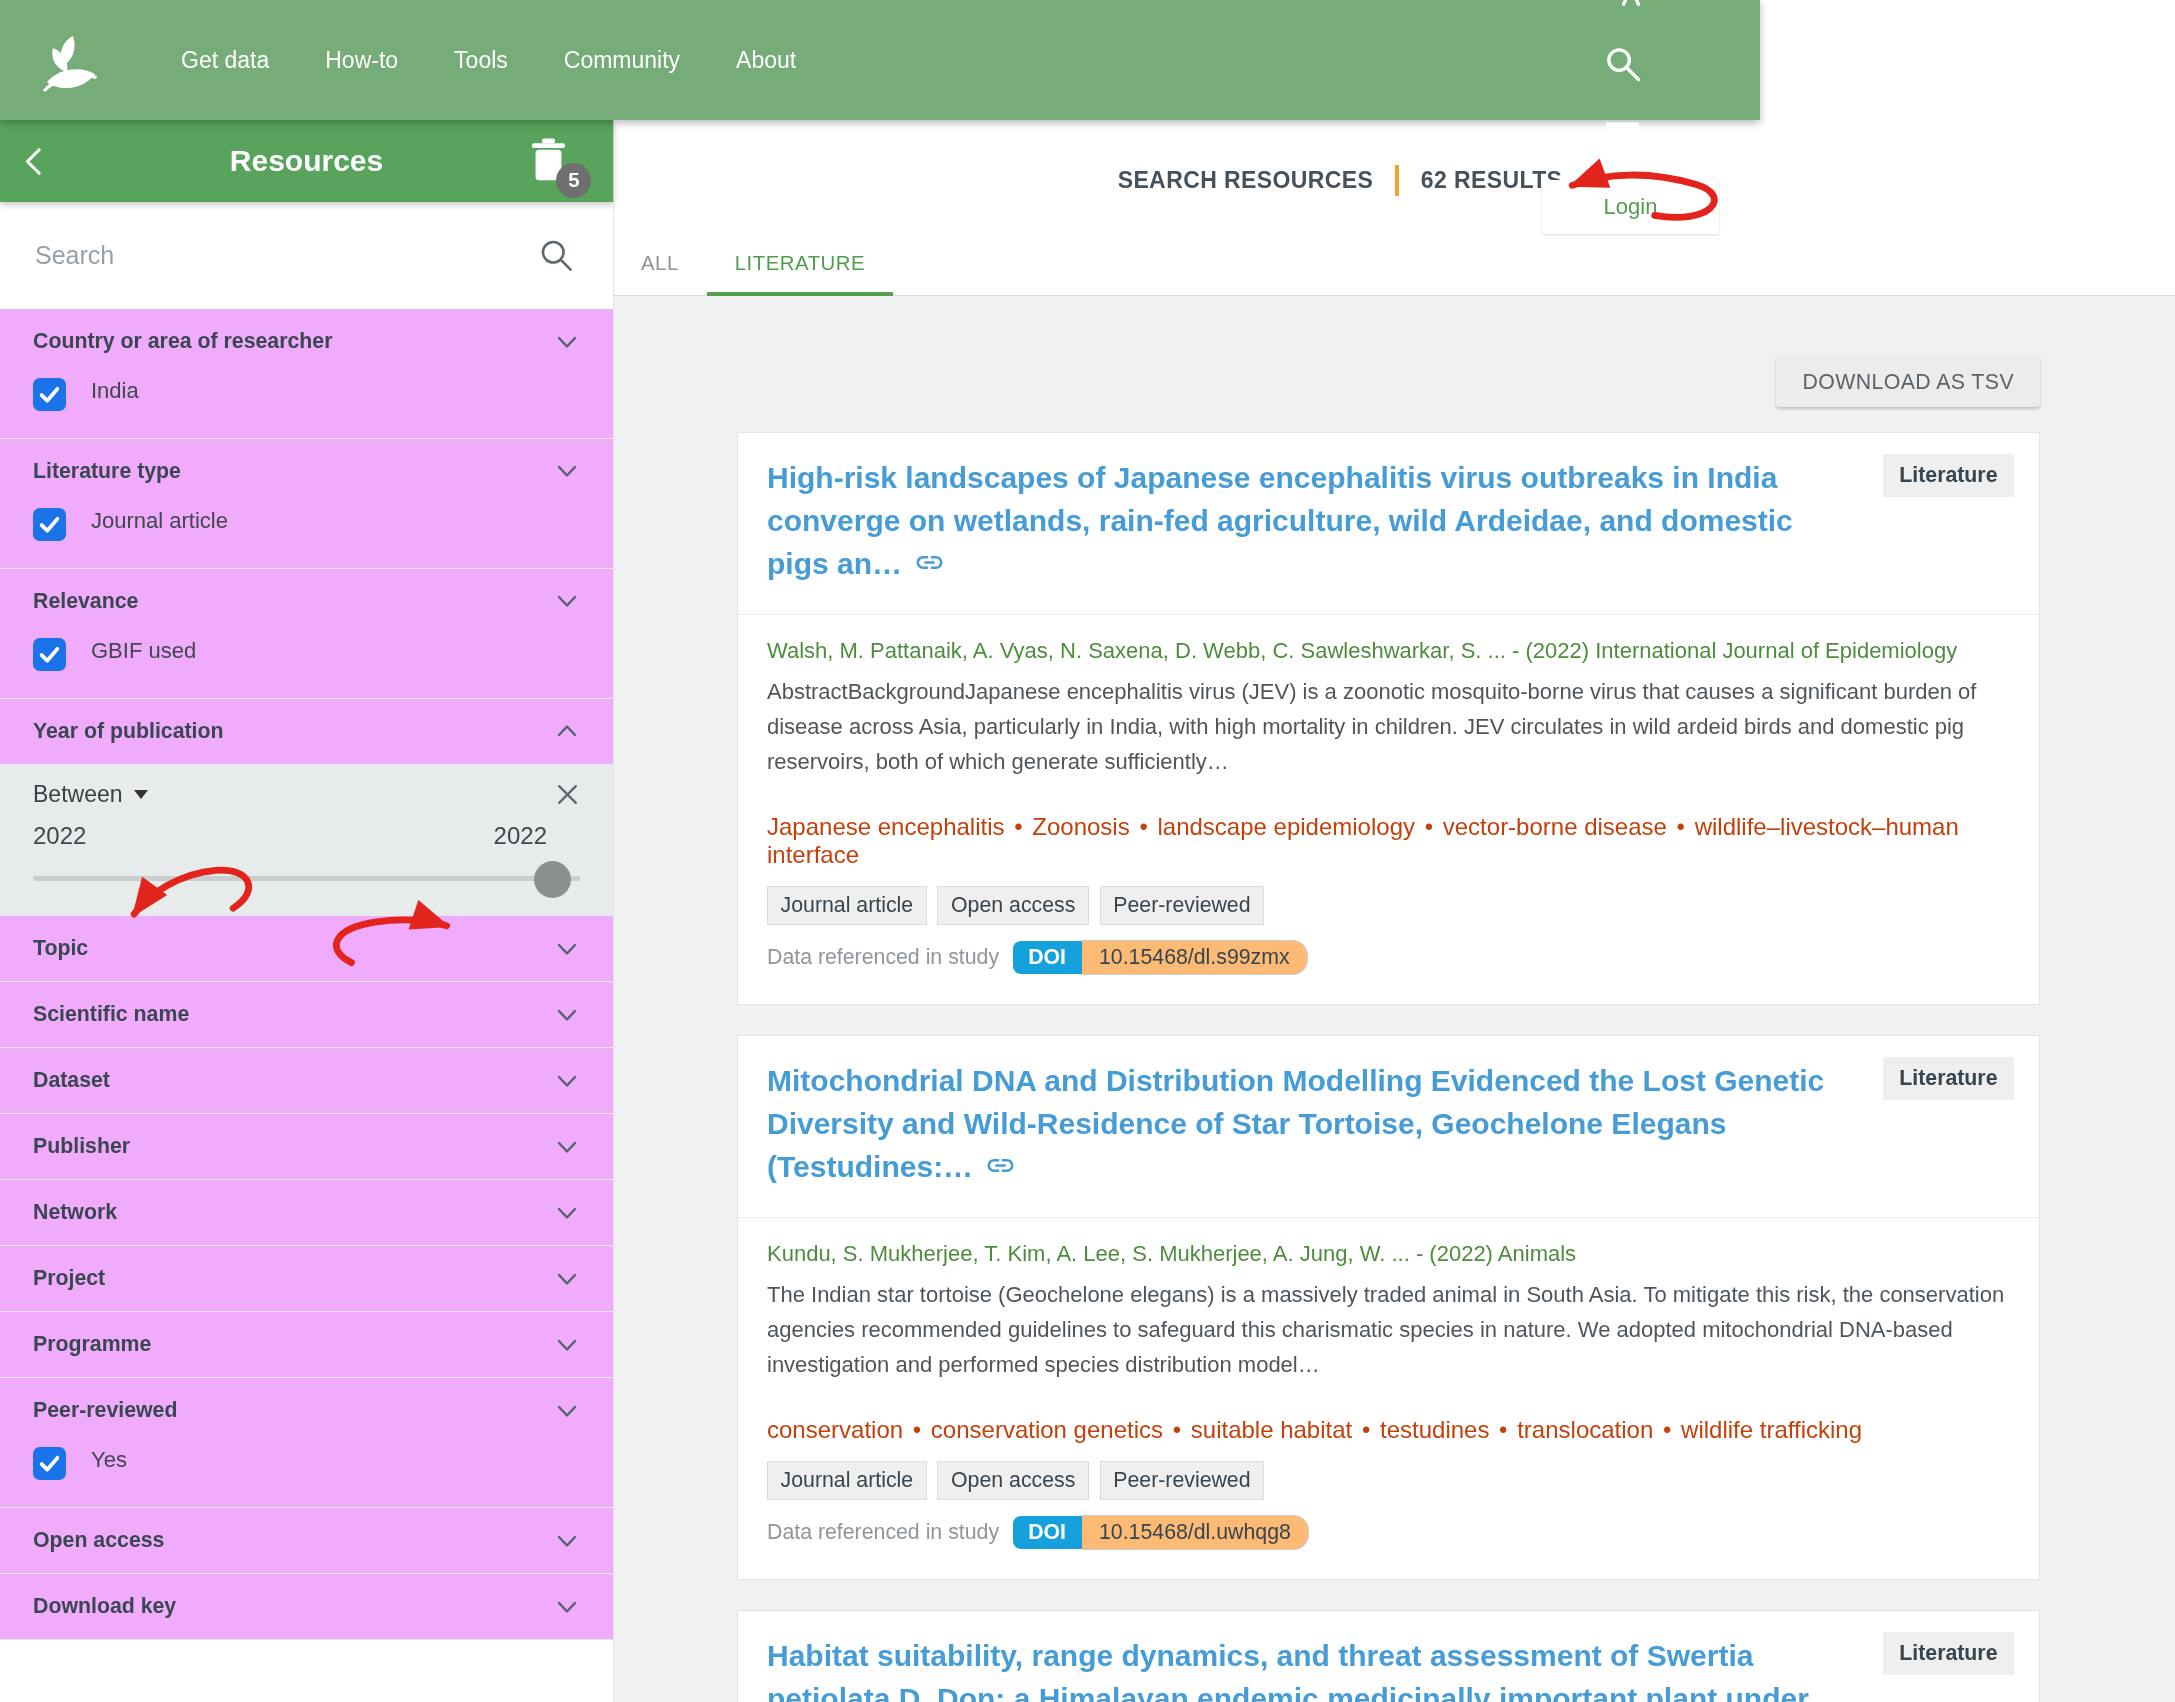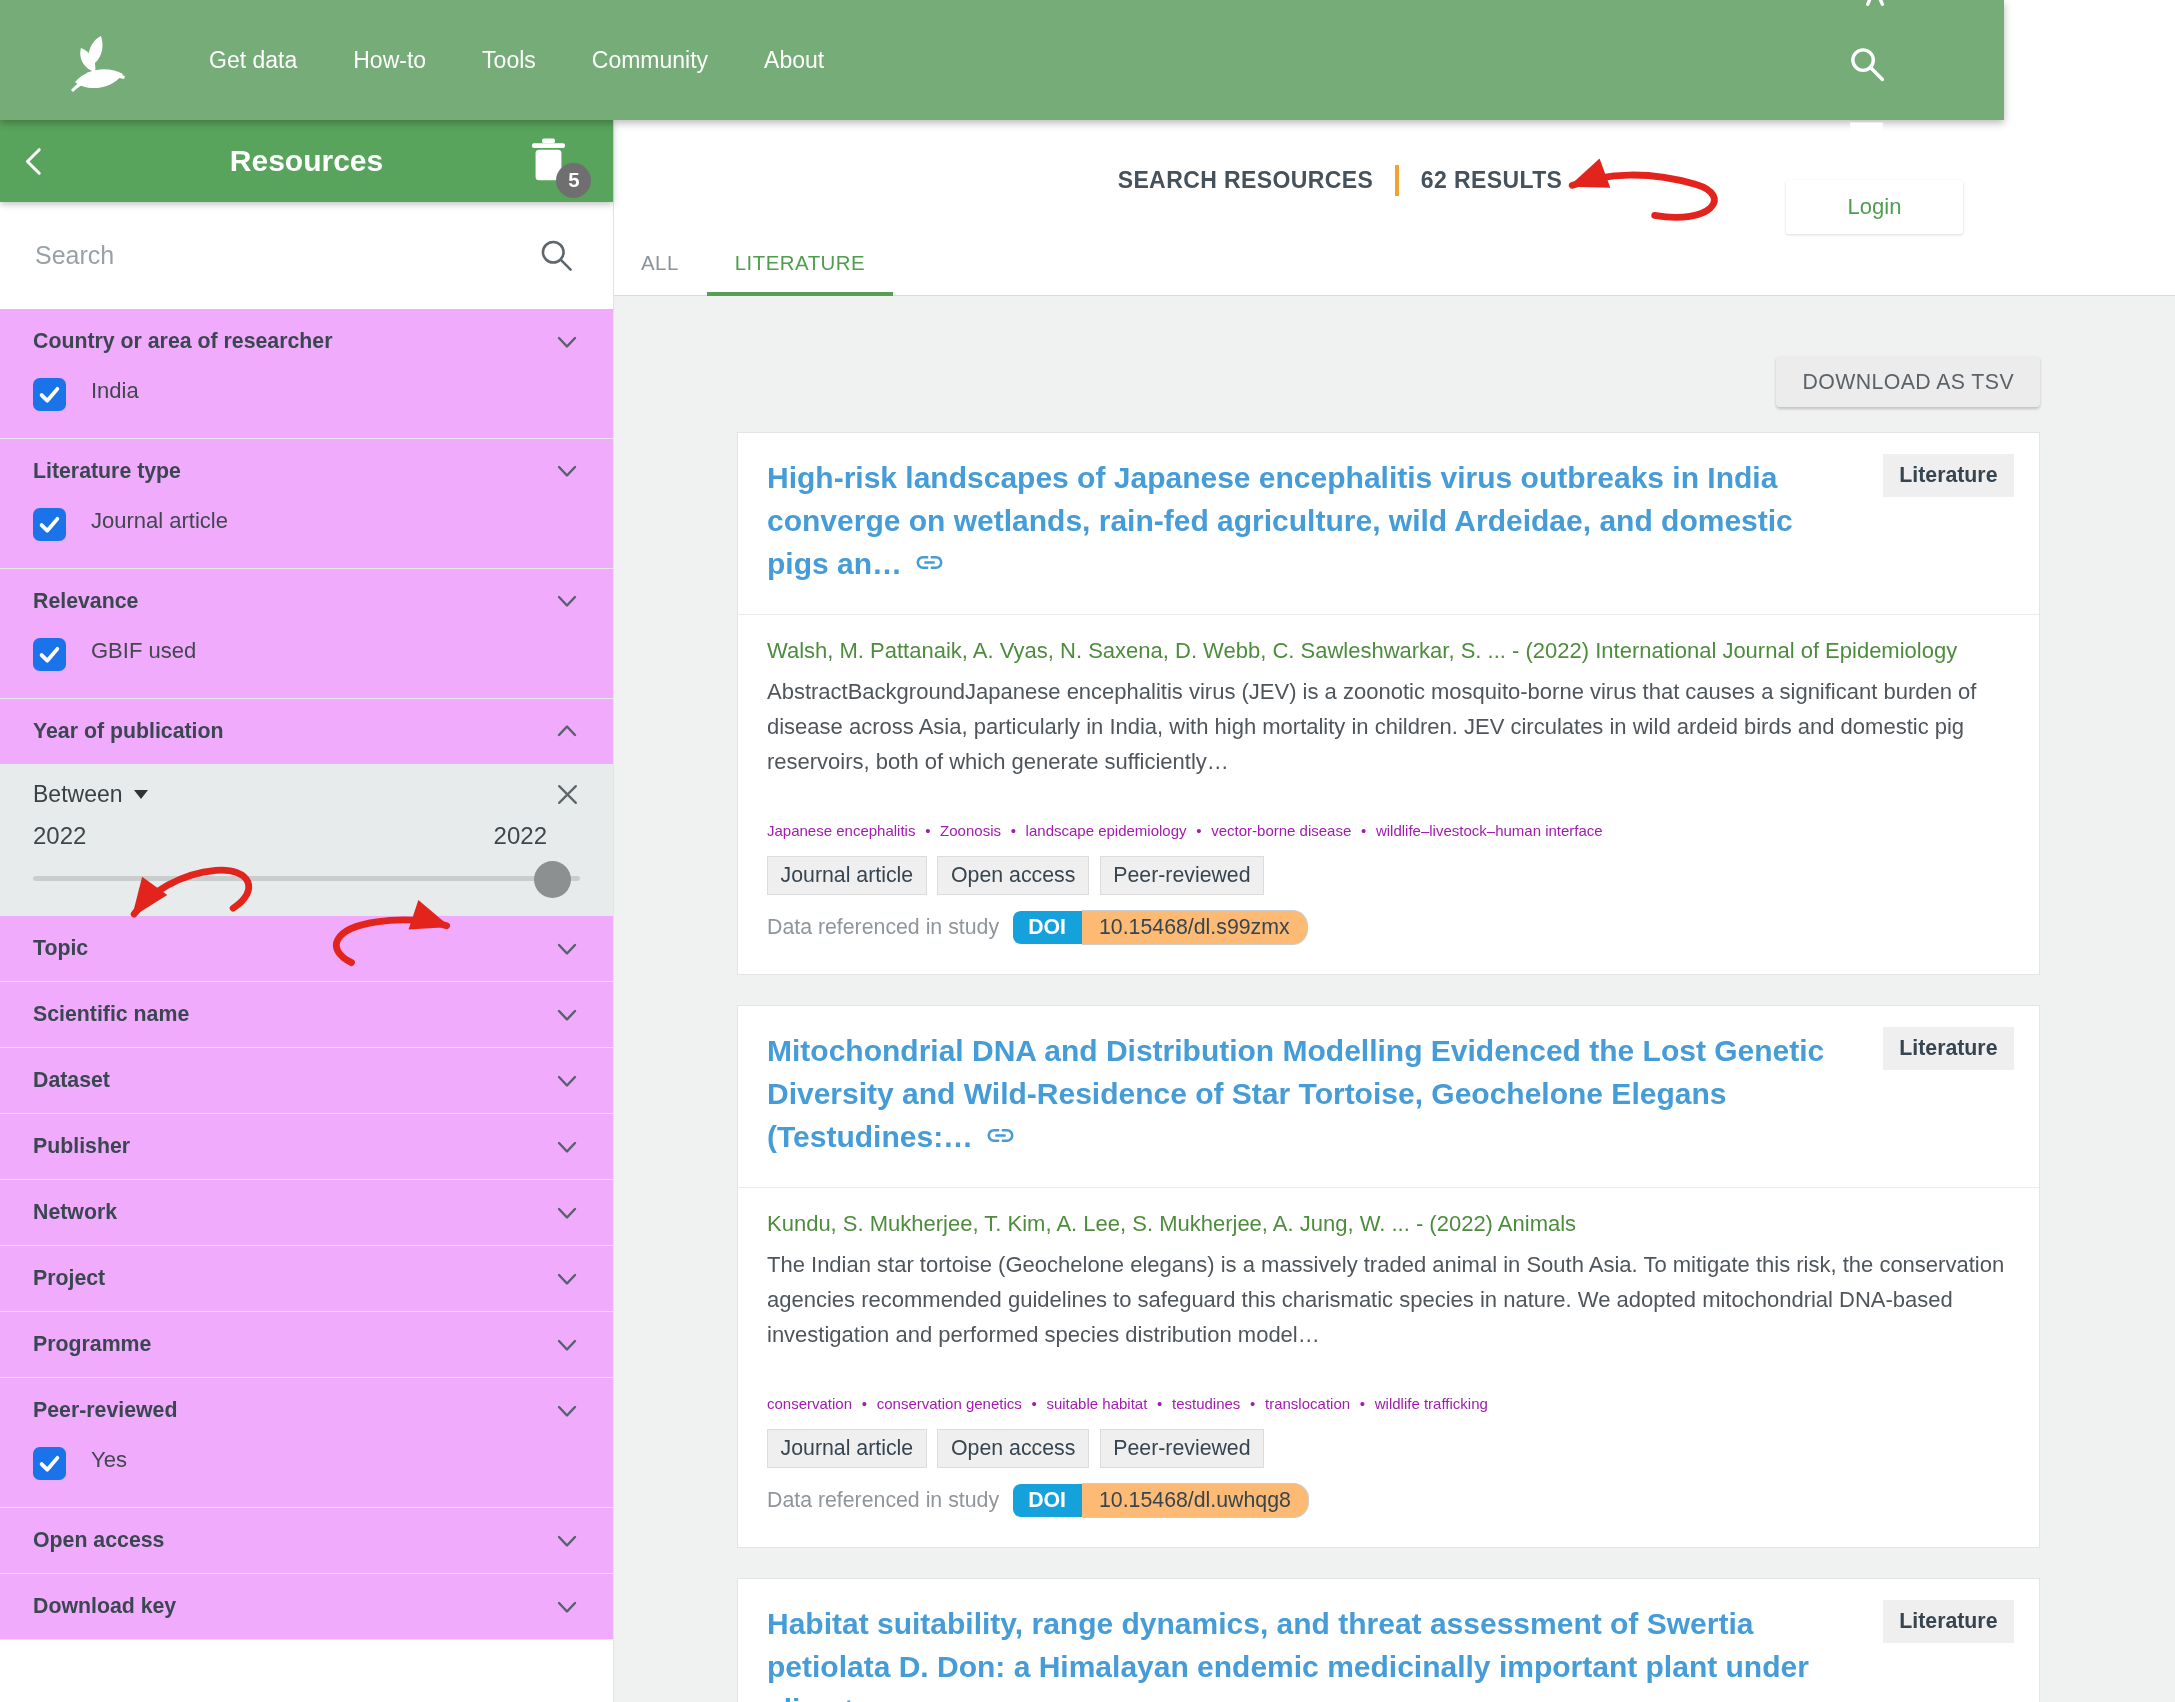--- a/index.html
+++ b/index.html
@@ -1,22 +1,22 @@
 <!DOCTYPE html>
 <html><head>
 <meta charset="utf-8">
 <style>
   html,body{margin:0;padding:0;}
   body{
     width:2176px;height:1702px;position:relative;overflow:hidden;background:#fff;
     font-family:"Liberation Sans", sans-serif; -webkit-font-smoothing:antialiased;
   }
   
-  .topnav{position:absolute;left:0;top:0;width:1976px;height:120px;background:#75ac78;
-    display:flex;align-items:center;z-index:30;box-shadow:0 2.9px 7.8px rgba(0,0,0,.28);padding-left:28px;}
+  .topnav{position:absolute;left:0;top:0;width:1760px;height:120px;background:#75ac78;
+    display:flex;align-items:center;z-index:30;box-shadow:0 2.9px 7.8px rgba(0,0,0,.28);}
   .brand{margin:0 50px 0 39px;display:flex;align-items:center;}
   .nav-menu{display:flex;align-items:center;}
   .nav-item{color:#fff;font-size:23px;padding:0 28px;cursor:pointer;line-height:120px;}
   .nav-right{margin-left:auto;display:flex;align-items:center;gap:13.6px;padding-right:41px;flex-direction:column;}
   .nav-icon{width:60px;height:60px;display:flex;align-items:center;justify-content:center;cursor:pointer;}
   .login-btn{width:177px;height:54px;background:#fff;border:0;border-radius:2.9px;color:#4f9e4f;
     font-size:22px;font-family:inherit;font-weight:400;margin-left:15.5px;cursor:pointer;box-shadow:0 1px 2.9px rgba(0,0,0,.15);}
   
   .sidebar{position:absolute;left:0;top:120px;width:613px;bottom:0;background:#fff;z-index:20;
     border-right:1px solid #e2e4e4;}
@@ -68,21 +68,21 @@
   .cards{display:flex;flex-direction:column;gap:30px;margin:0 136px 0 124px;}
   .card{background:#fff;border:1px solid #e3e4e4;}
   .card-head{position:relative;padding:23px 213px 25px 29px;}
   .card-title{color:#459cd6;font-size:30px;font-weight:700;line-height:43px;cursor:pointer;}
   .link-icon{display:inline-block;vertical-align:-3.9px;margin-left:11.6px;cursor:pointer;}
   .type-chip{position:absolute;top:21.3px;right:25px;background:#efefef;color:#36454f;font-size:21.3px;
     font-weight:700;padding:8.7px 16.5px;}
   .card-body{border-top:1px solid #ebebeb;padding:23px 29px 29px;}
   .authors{color:#4e8c3d;font-size:22px;margin-bottom:9.7px;}
   .abstract{color:#4e555b;font-size:22px;line-height:35px;}
-  .keywords{margin-top:43px;color:#a21caf;font-size:15px;}
+  .keywords{margin-top:34px;color:#c2410c;font-size:24px;}
   .kw-sep{padding:0 9.7px;}
   .tagrow{margin-top:17.5px;display:flex;gap:10.7px;}
   .tag{background:#efefef;border:1px solid #dcdcdc;color:#36454f;font-size:21.3px;padding:5.8px 12.6px;}
   .doirow{margin-top:15.5px;display:flex;align-items:center;color:#8f959a;font-size:21.3px;}
   .doi-badge{background:#14a1dc;color:#fff;font-weight:700;font-size:21.3px;padding:3.9px 15.5px;
     border-radius:7.8px 0 0 7.8px;margin-left:13.6px;cursor:pointer;}
   .doi-val{border:1px solid #c8cdd1;border-left:0;border-radius:0 15.5px 15.5px 0;padding:3.9px 17.5px;
     color:#36454f;font-size:21.3px;background:#fdba74;cursor:pointer;}
   
   .annotations{position:absolute;left:0;top:0;z-index:50;pointer-events:none;}

